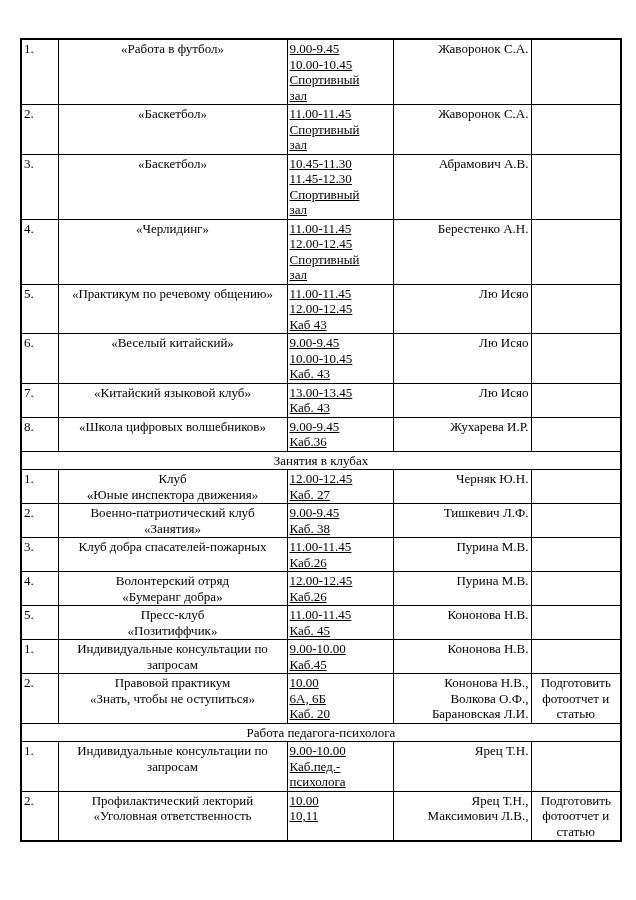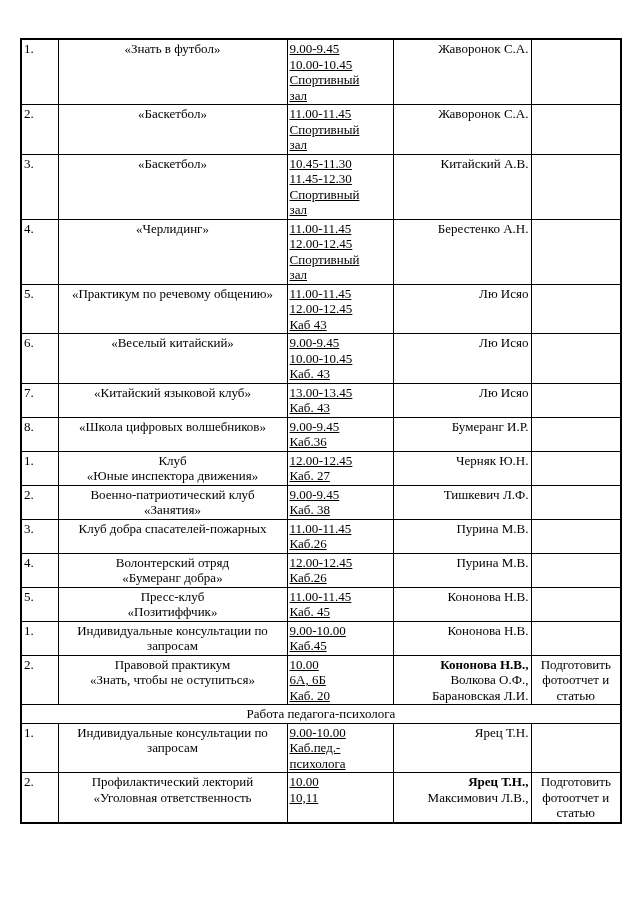--- a/index.html
+++ b/index.html
@@ -27,21 +27,21 @@
     font-size: 13px;
     line-height: 15.5px;
     padding: 1px 2px;
     overflow: hidden;
   }
   td.num-cell { text-align: left; padding-left: 7px; }
   td.activity-cell { text-align: center; white-space: pre-line; }
   td.time-cell { white-space: pre-line; text-decoration: underline; }
   td.teacher-cell { text-align: left; padding-left: 5px; }
   td.teacher-cell div { white-space: nowrap; text-align: right; }
-  td.teacher-cell .bold { font-weight: bold; }
+  td.teacher-cell .bold { font-weight: normal; }
   td.note-cell {
     text-align: center;
     font-size: 9px;
     line-height: 11px;
     padding-top: 4px;
     white-space: pre-line;
   }
   td.section-header {
     text-align: center;
     white-space: nowrap;
@@ -55,21 +55,21 @@
     <colgroup>
       <col style="width:37px">
       <col style="width:229px">
       <col style="width:106px">
       <col style="width:138px">
       <col style="width:90px">
     </colgroup>
     <tbody>
         <tr>
           <td class="num-cell">1.</td>
-          <td class="activity-cell">«Знать в футбол»</td>
+          <td class="activity-cell">«Работа в футбол»</td>
           <td class="time-cell">9.00-9.45
 10.00-10.45
 Спортивный
 зал</td>
           <td class="teacher-cell">
             <div class="">Жаворонок С.А.</div>
           </td>
           <td class="note-cell"></td>
         </tr>
         <tr>
@@ -84,21 +84,21 @@
           <td class="note-cell"></td>
         </tr>
         <tr>
           <td class="num-cell">3.</td>
           <td class="activity-cell">«Баскетбол»</td>
           <td class="time-cell">10.45-11.30
 11.45-12.30
 Спортивный
 зал</td>
           <td class="teacher-cell">
-            <div class="">Китайский А.В.</div>
+            <div class="">Абрамович А.В.</div>
           </td>
           <td class="note-cell"></td>
         </tr>
         <tr>
           <td class="num-cell">4.</td>
           <td class="activity-cell">«Черлидинг»</td>
           <td class="time-cell">11.00-11.45
 12.00-12.45
 Спортивный
 зал</td>
@@ -138,23 +138,26 @@
             <div class="">Лю Исяо</div>
           </td>
           <td class="note-cell"></td>
         </tr>
         <tr>
           <td class="num-cell">8.</td>
           <td class="activity-cell">«Школа цифровых волшебников»</td>
           <td class="time-cell">9.00-9.45
 Каб.36</td>
           <td class="teacher-cell">
-            <div class="">Бумеранг И.Р.</div>
-          </td>
-          <td class="note-cell"></td>
+            <div class="">Жухарева И.Р.</div>
+          </td>
+          <td class="note-cell"></td>
+        </tr>
+        <tr>
+          <td class="section-header" colspan="5">Занятия в клубах</td>
         </tr>
         <tr>
           <td class="num-cell">1.</td>
           <td class="activity-cell">Клуб
 «Юные инспектора движения»</td>
           <td class="time-cell">12.00-12.45
 Каб. 27</td>
           <td class="teacher-cell">
             <div class="">Черняк Ю.Н.</div>
           </td>

